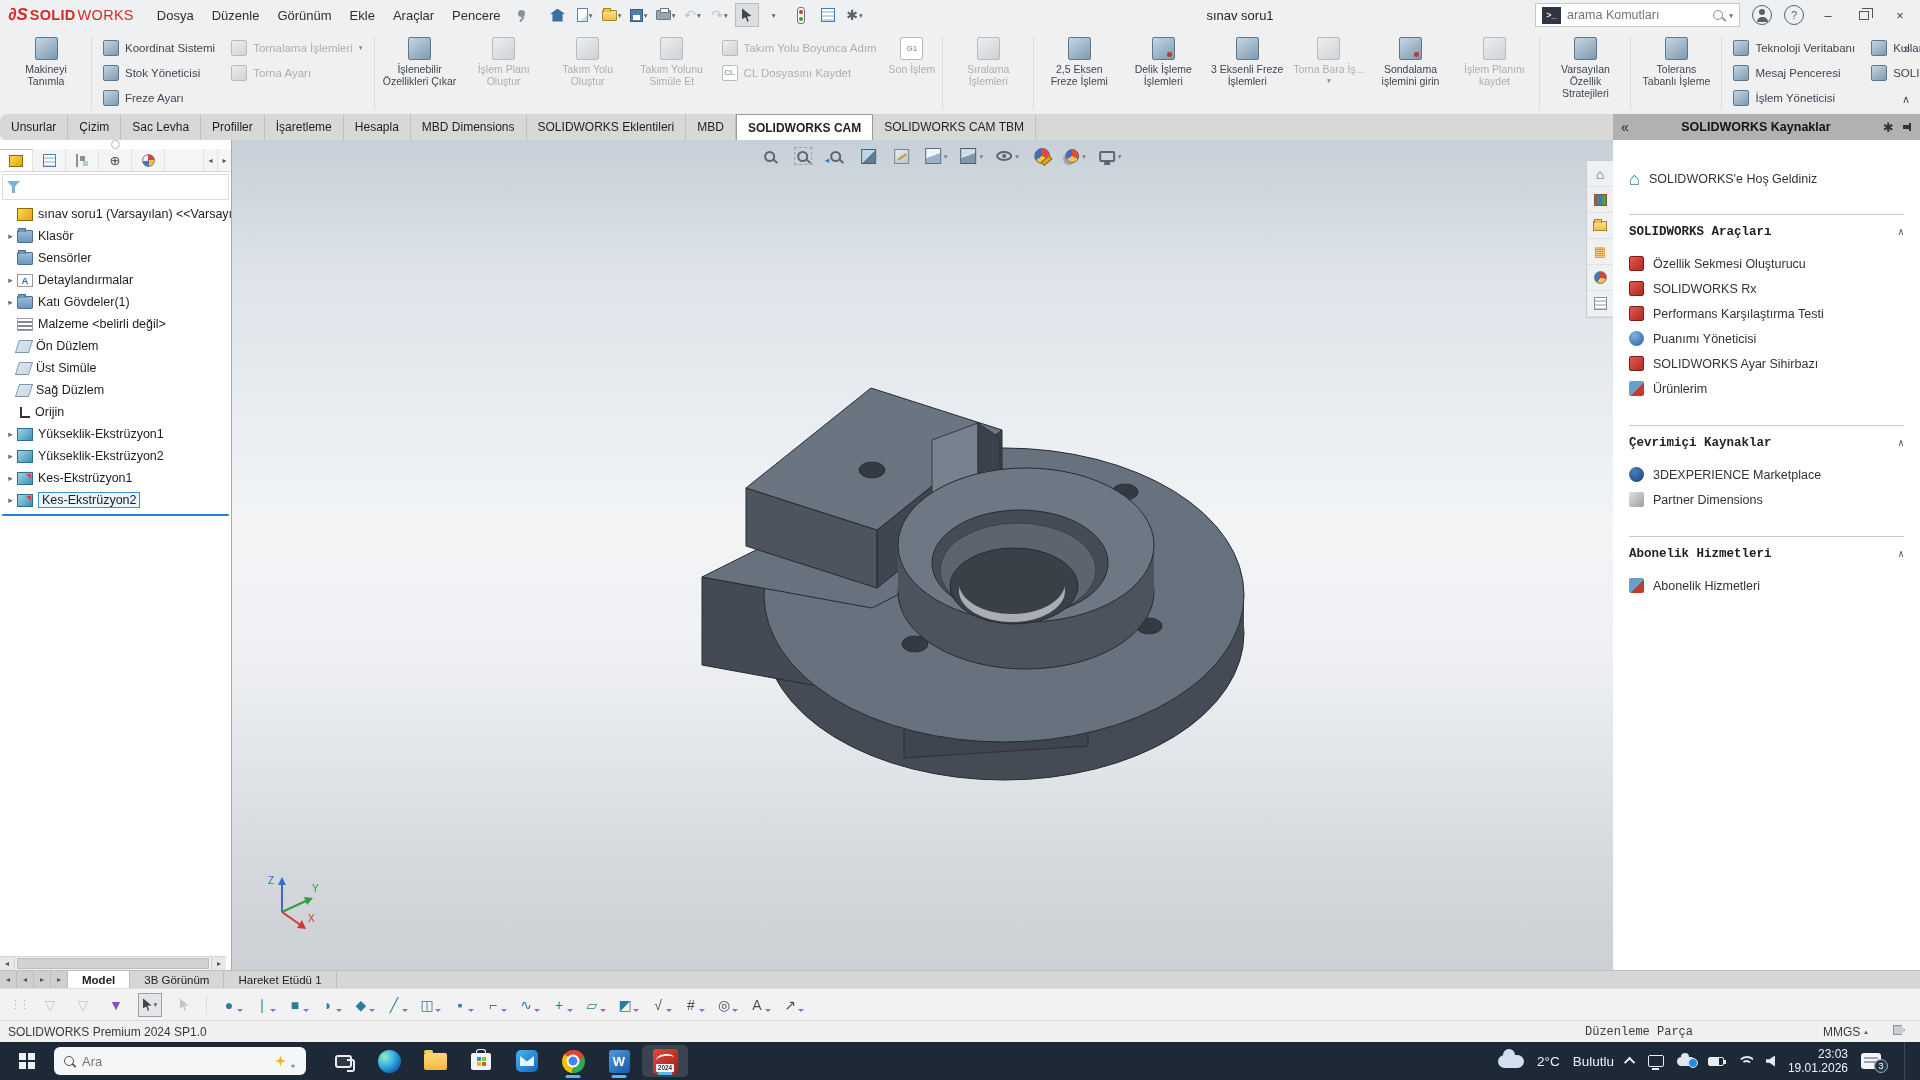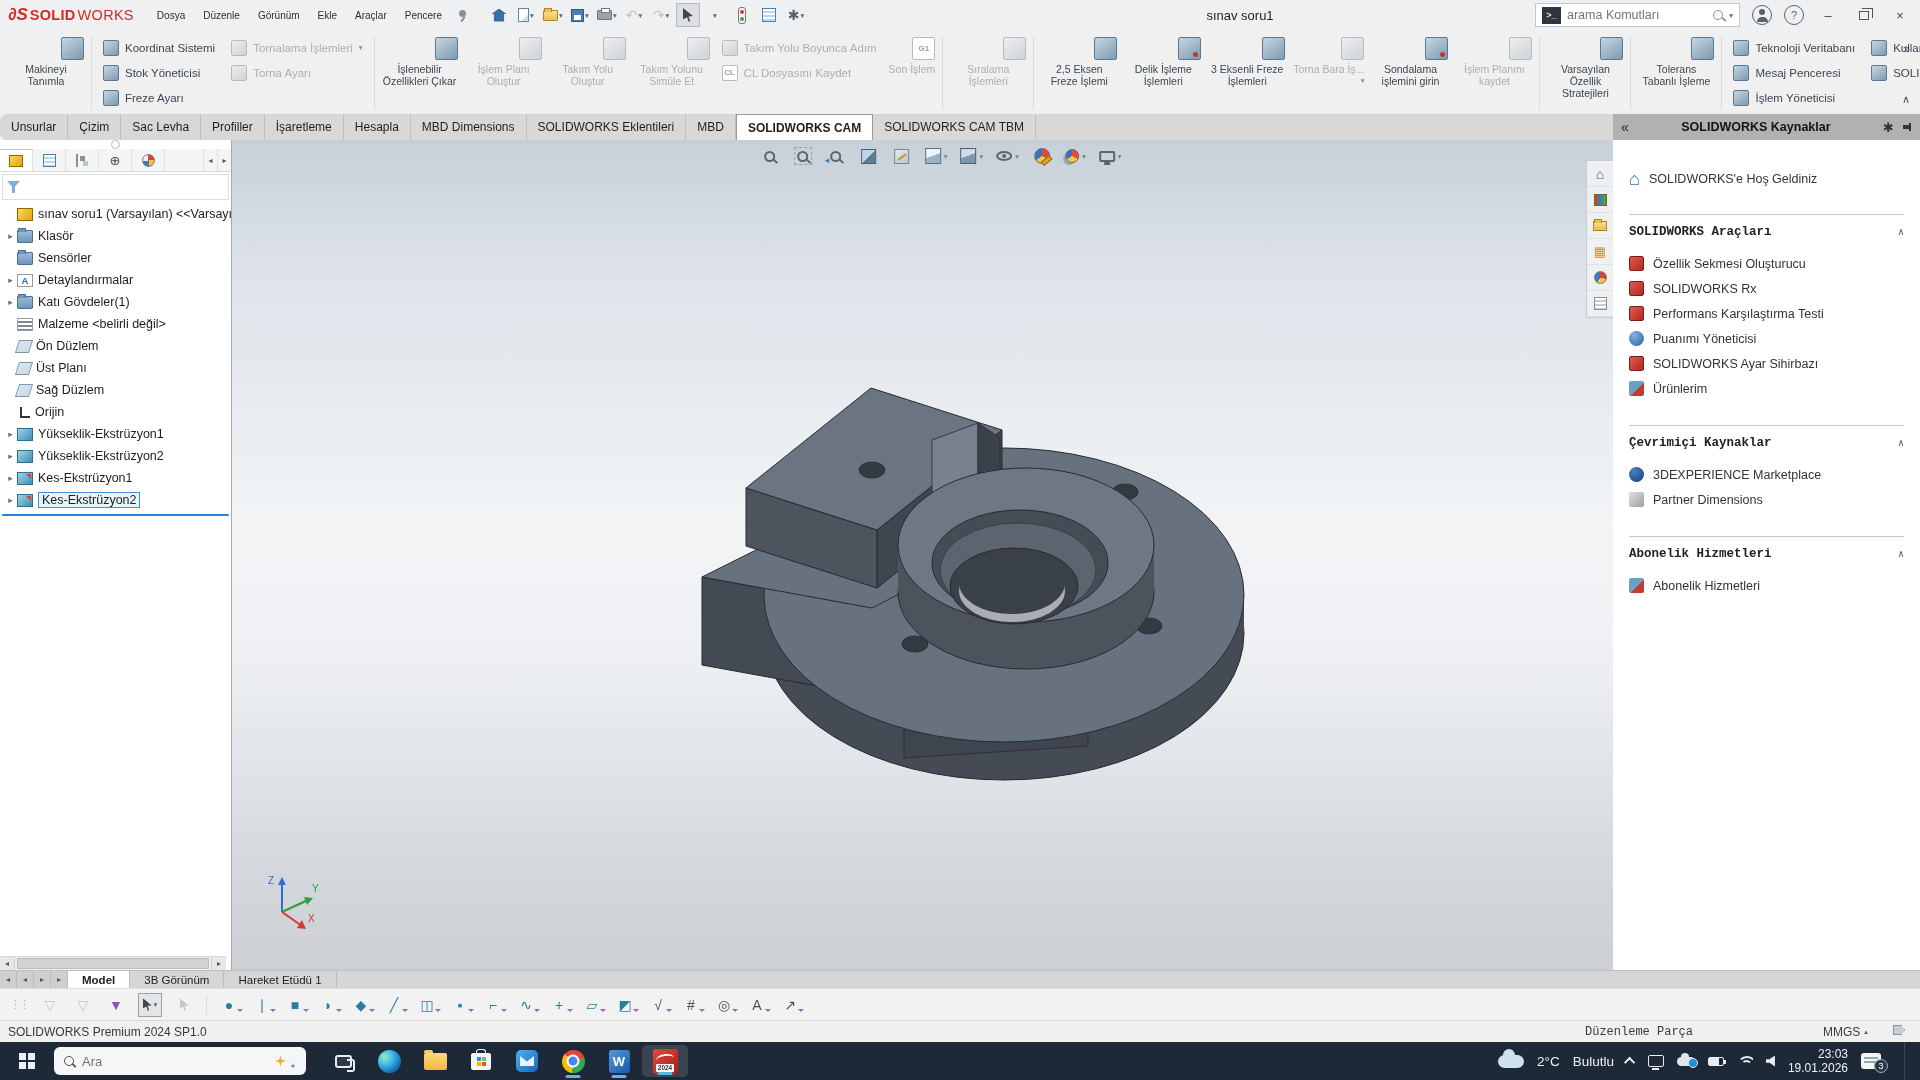--- a/index.html
+++ b/index.html
@@ -6,21 +6,21 @@
   html,body { width:1920px; height:1080px; }
   body { font-family:"Liberation Sans","DejaVu Sans",sans-serif; overflow:hidden; background:#f0f0f1; }
   #app { position:relative; width:1920px; height:1080px; display:flex; flex-direction:column; }
 
   
   #menubar { height:30px; background:#eef0f1; display:flex; align-items:center; padding:0 8px; position:relative; flex:none; }
   .logo { display:flex; align-items:baseline; gap:2px; margin-right:14px; }
   .logo-glyph { color:#d32a28; font-weight:bold; font-style:italic; font-size:17px; }
   .logo-bold { color:#d32a28; font-weight:700; font-size:14.5px; letter-spacing:.3px; }
   .logo-light { color:#d32a28; font-weight:400; font-size:14.5px; letter-spacing:.3px; }
-  .menu-item { font-size:10px; color:#2e2e2e; padding:5px 9px; cursor:default; }
+  .menu-item { font-size:13px; color:#2e2e2e; padding:5px 9px; cursor:default; }
   .pin-ic { width:12px; height:12px; position:relative; margin:0 6px; }
   .pin-ic::before { content:""; position:absolute; left:2px; top:1px; width:7px; height:7px; background:#8a9097; border-radius:50%; }
   .pin-ic::after { content:""; position:absolute; left:5px; top:7px; width:1.5px; height:6px; background:#8a9097; transform:rotate(35deg); }
   .qat { display:flex; align-items:center; gap:3px; margin-left:12px; }
   .qbtn { min-width:24px; height:24px; display:flex; align-items:center; justify-content:center; gap:1px; }
   .qbtn.sel { background:#dcdedf; border:1px solid #b9bcbe; }
   .qcaret { font-size:7.5px; color:#666; }
   .i-home { width:15px; height:13px; background:#3d6f9e; clip-path:polygon(50% 0,100% 42%,84% 42%,84% 100%,16% 100%,16% 42%,0 42%); }
   .i-page { width:11px; height:14px; background:linear-gradient(135deg,#fff 70%,#cfe0ec 70%); border:1px solid #5b87a8; }
   .i-open { width:15px; height:11px; background:linear-gradient(#ffe089,#eec04e); border:1px solid #a8862e; border-radius:1px; position:relative; }
@@ -46,21 +46,21 @@
   .circ-ic { width:20px; height:20px; border:1.6px solid #5a6168; border-radius:50%; display:flex; align-items:center; justify-content:center; font-size:11px; color:#5a6168; position:relative; }
   .user-ic::before { content:""; position:absolute; top:3px; width:6px; height:6px; border-radius:50%; background:#5a6168; }
   .user-ic::after { content:""; position:absolute; bottom:2px; width:11px; height:5px; border-radius:5px 5px 0 0; background:#5a6168; }
   .win-btn { width:24px; height:22px; display:flex; align-items:center; justify-content:center; font-size:13px; color:#444; }
   .i-restore { width:10px; height:9px; border:1.4px solid #555; position:relative; }
   .i-restore::before { content:""; position:absolute; top:-4px; left:2px; width:10px; height:9px; border:1.4px solid #555; border-bottom:none; border-left:none; }
 
   
   #ribbon { height:84px; background:#f0f0f1; display:flex; align-items:stretch; padding:2px 36px 0 4px; position:relative; flex:none; }
   .rsep { width:1px; background:#dcdcdc; margin:4px 3px; flex:none; }
-  .rbig { display:flex; flex-direction:column; align-items:flex-end; padding:5px 4px 2px; font-size:10.5px; line-height:12px; text-align:center; color:#3c4650; max-width:84px; flex:none; }
+  .rbig { display:flex; flex-direction:column; align-items:center; padding:5px 4px 2px; font-size:10.5px; line-height:12px; text-align:center; color:#3c4650; max-width:84px; flex:none; }
   .rbig .lbl { margin-top:3px; }
   .rbig.dis { color:#a9aeb4; }
   .ric { width:23px; height:23px; background:linear-gradient(145deg,#c6d6e2,#7e9ab0); border:1px solid #5c7790; border-radius:2px; position:relative; flex:none; }
   .dis .ric,.dis .ricS { background:linear-gradient(145deg,#eceeef,#cfd3d6); border-color:#b7bbbe; color:#b7bbbe; }
   .ric.reddot::after { content:""; position:absolute; right:2px; bottom:2px; width:5px; height:5px; border-radius:50%; background:#c6352b; }
   .ric.txt,.ricS.txt { background:#fff; color:#9aa1a8; font-size:8px; font-weight:bold; display:flex; align-items:center; justify-content:center; }
   .rstack { display:flex; flex-direction:column; justify-content:flex-start; padding:3px 0; flex:none; }
   .rrow { display:flex; align-items:center; gap:6px; height:25px; font-size:11.5px; color:#3c4650; padding:0 8px; white-space:nowrap; }
   .rrow.dis { color:#a9aeb4; }
   .ricS { width:16px; height:16px; background:linear-gradient(145deg,#c6d6e2,#7e9ab0); border:1px solid #5c7790; border-radius:2px; flex:none; position:relative; }
@@ -548,21 +548,21 @@
             <span class="tlabel">Malzeme &lt;belirli değil&gt;</span>
           </div>
         <div class="trow">
             <span class="tnoc"></span>
             <span class="tic tic-plane"></span>
             <span class="tlabel">Ön Düzlem</span>
           </div>
         <div class="trow">
             <span class="tnoc"></span>
             <span class="tic tic-plane"></span>
-            <span class="tlabel">Üst Planı</span>
+            <span class="tlabel">Üst Simüle</span>
           </div>
         <div class="trow">
             <span class="tnoc"></span>
             <span class="tic tic-plane"></span>
             <span class="tlabel">Sağ Düzlem</span>
           </div>
         <div class="trow">
             <span class="tnoc"></span>
             <span class="tic tic-origin"></span>
             <span class="tlabel">Orijin</span>

